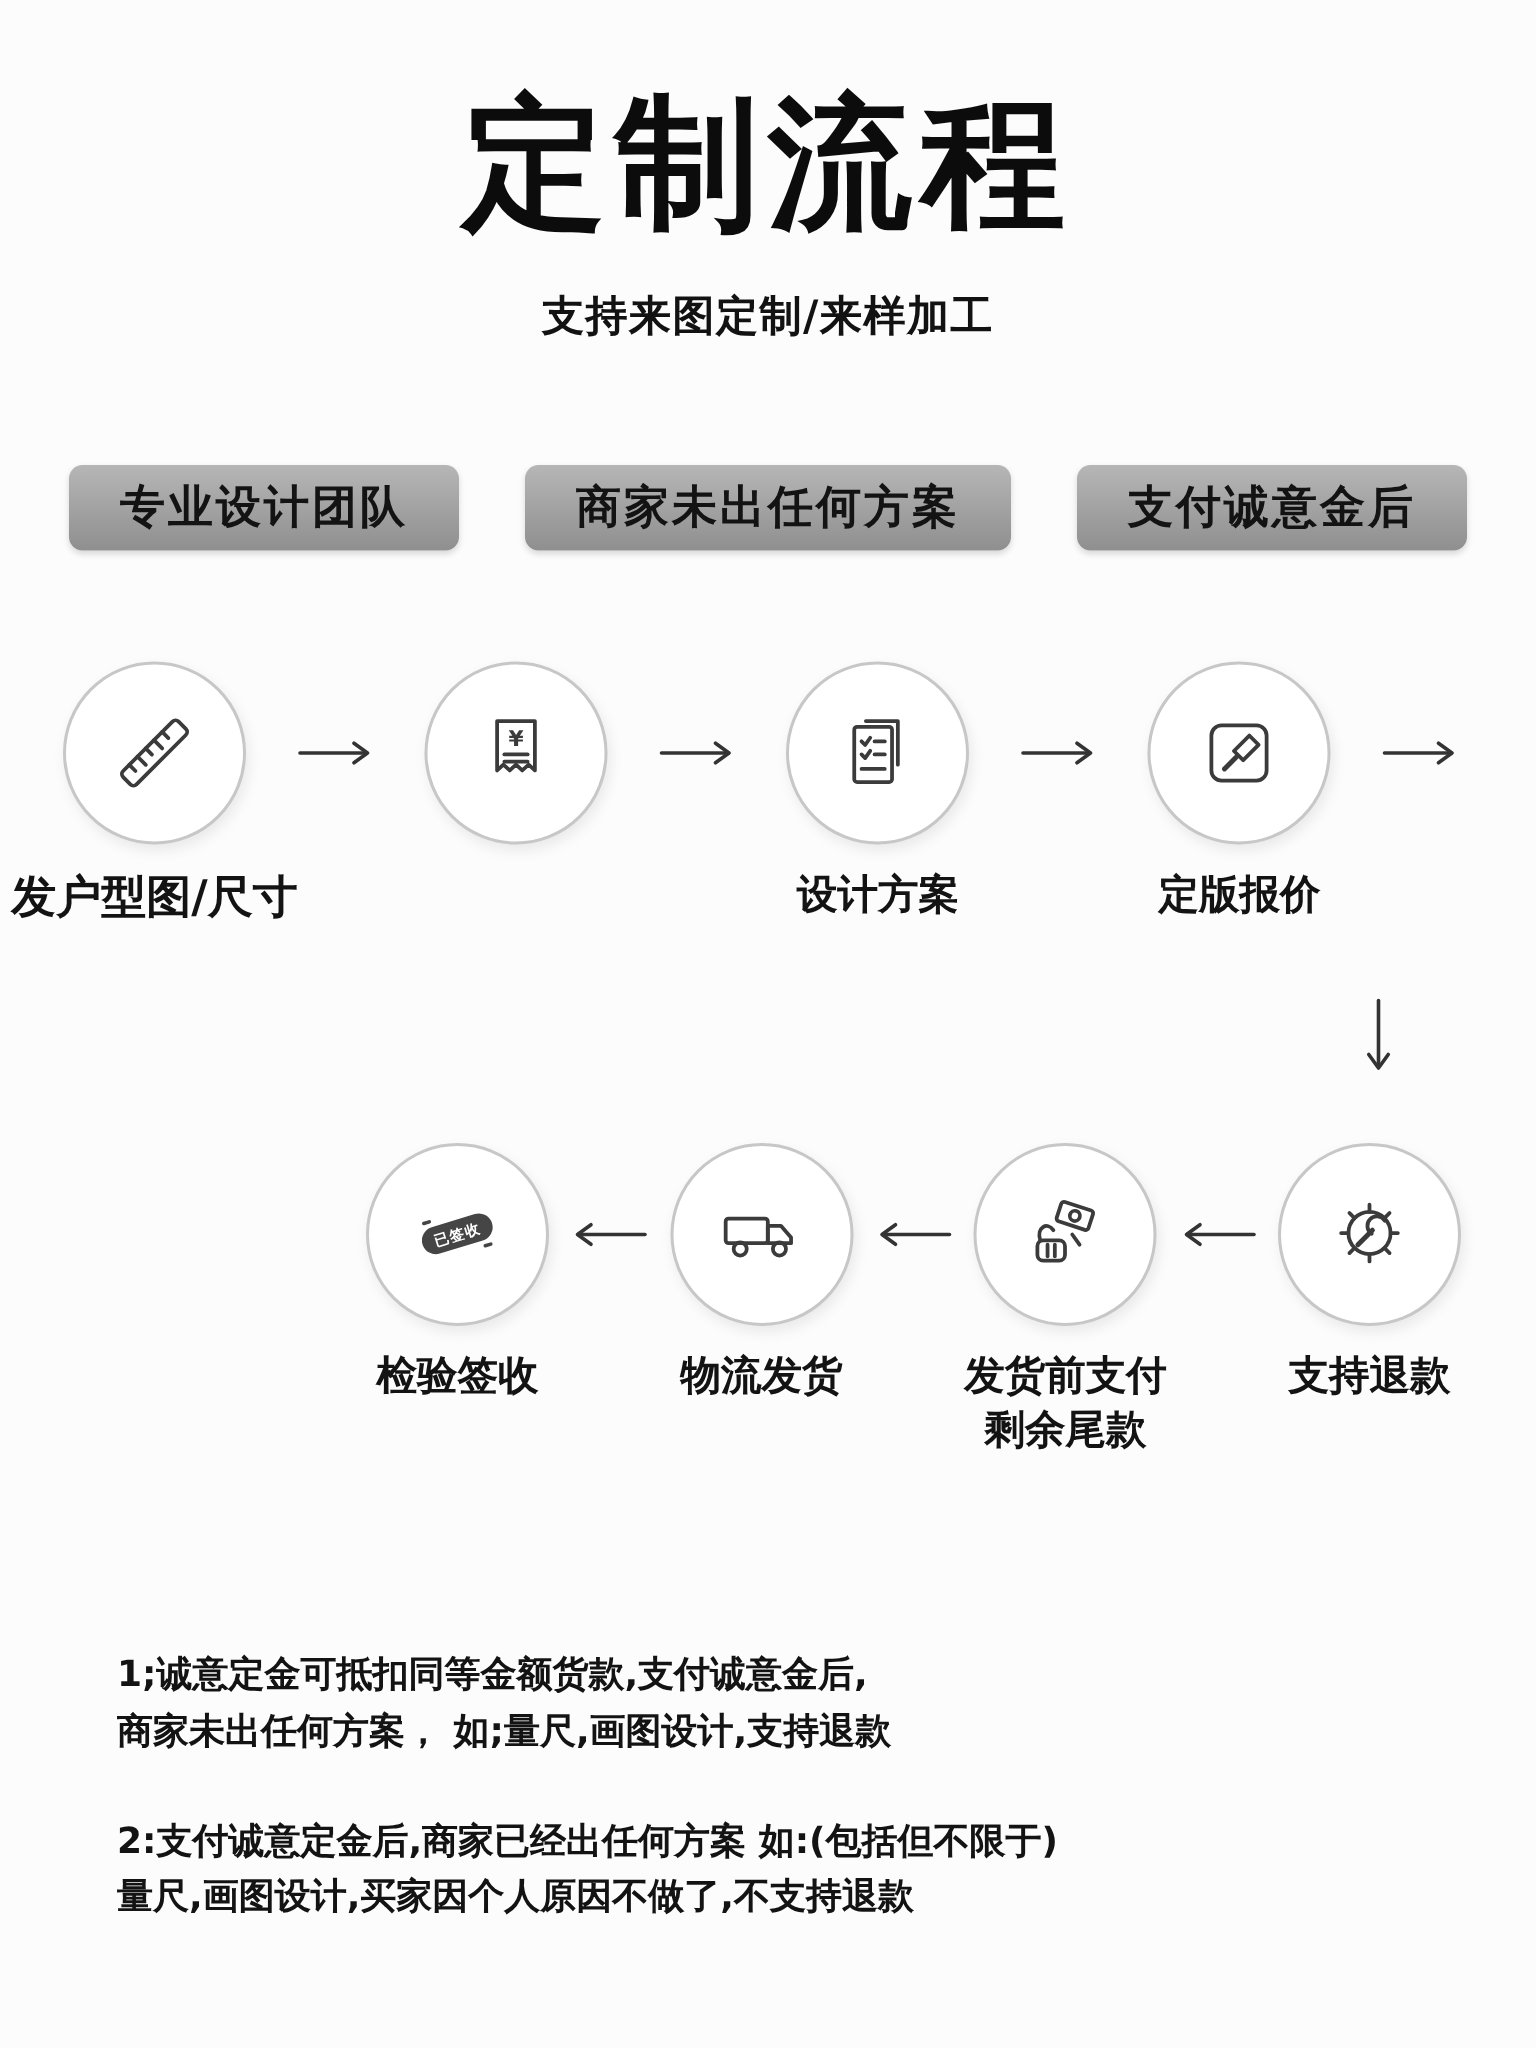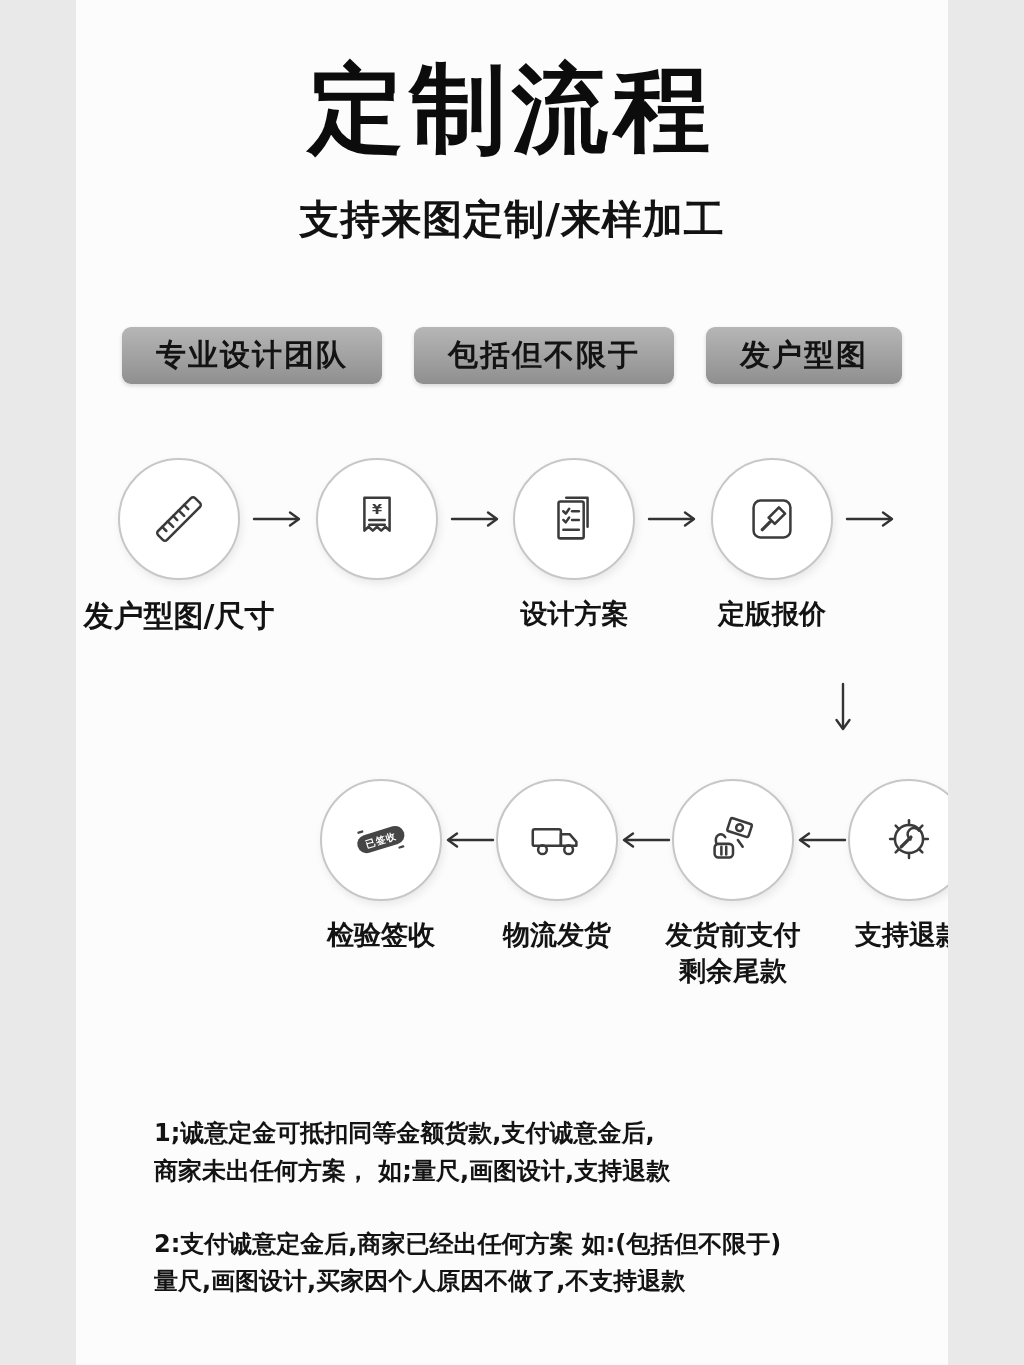--- a/index.html
+++ b/index.html
@@ -1,21 +1,21 @@
 <!DOCTYPE html>
 <html><head>
 <meta charset="utf-8">
 <style>
   * { margin:0; padding:0; box-sizing:border-box; }
   html,body { background:#e9e9e9; }
   body { font-family:"DejaVu Sans","Liberation Sans",sans-serif; }
-  .page { width:872px; height:1365px; margin:0 auto; background:#fcfcfc; color:#111;
+  .page { width:1024px; height:1365px; margin:0 auto; background:#fcfcfc; color:#111;
           overflow:hidden; padding-top:46px; position:relative; }
   .title { text-align:center; font-size:96px; font-weight:900; letter-spacing:6px; color:#0c0c0c; }
-  .subtitle { text-align:center; font-size:40px; font-weight:700; margin-top:16px; letter-spacing:1px; color:#121212; }
+  .subtitle { text-align:center; font-size:28px; font-weight:700; margin-top:16px; letter-spacing:1px; color:#121212; }
   .badges { display:flex; justify-content:space-between; padding:0 46px; margin-top:80px; }
   .badge { background:linear-gradient(180deg,#b6b6b6,#8f8f8f); color:#131313; font-size:30px;
            font-weight:700; padding:8px 34px; border-radius:9px; letter-spacing:2px;
            box-shadow:0 2px 4px rgba(0,0,0,0.15); }
   .flow-row { display:flex; align-items:flex-start; justify-content:space-between; }
   .flow-row.top { padding:0 50px 0 42px; margin-top:74px; }
   .flow-row.bottom { padding:0 50px 0 244px; margin-top:40px; }
   .step { display:flex; flex-direction:column; align-items:center; width:122px; }
   .circle { width:122px; height:122px; border-radius:50%; background:#ffffff; border:2px solid #c7c7c7;
             display:flex; align-items:center; justify-content:center;
@@ -34,22 +34,22 @@
 </head>
 <body>
 
 <div class="page">
 
   <h1 class="title">定制流程</h1>
   <div class="subtitle">支持来图定制/来样加工</div>
 
   <div class="badges">
     <div class="badge">专业设计团队</div>
-    <div class="badge">包括但不限于</div>
-    <div class="badge">发户型图</div>
+    <div class="badge">商家未出任何方案</div>
+    <div class="badge">支付诚意金后</div>
   </div>
 
   <div class="flow-row top">
 
     <div class="step">
       <div class="circle">
         <svg class="icon-svg" viewBox="0 0 64 64">
           <g stroke="#3b3b3b" fill="none" stroke-width="2.6" stroke-linecap="round" stroke-linejoin="round">
             <g transform="rotate(-45 32 32)">
               <rect x="5" y="25.5" width="54" height="13" rx="3"></rect>

